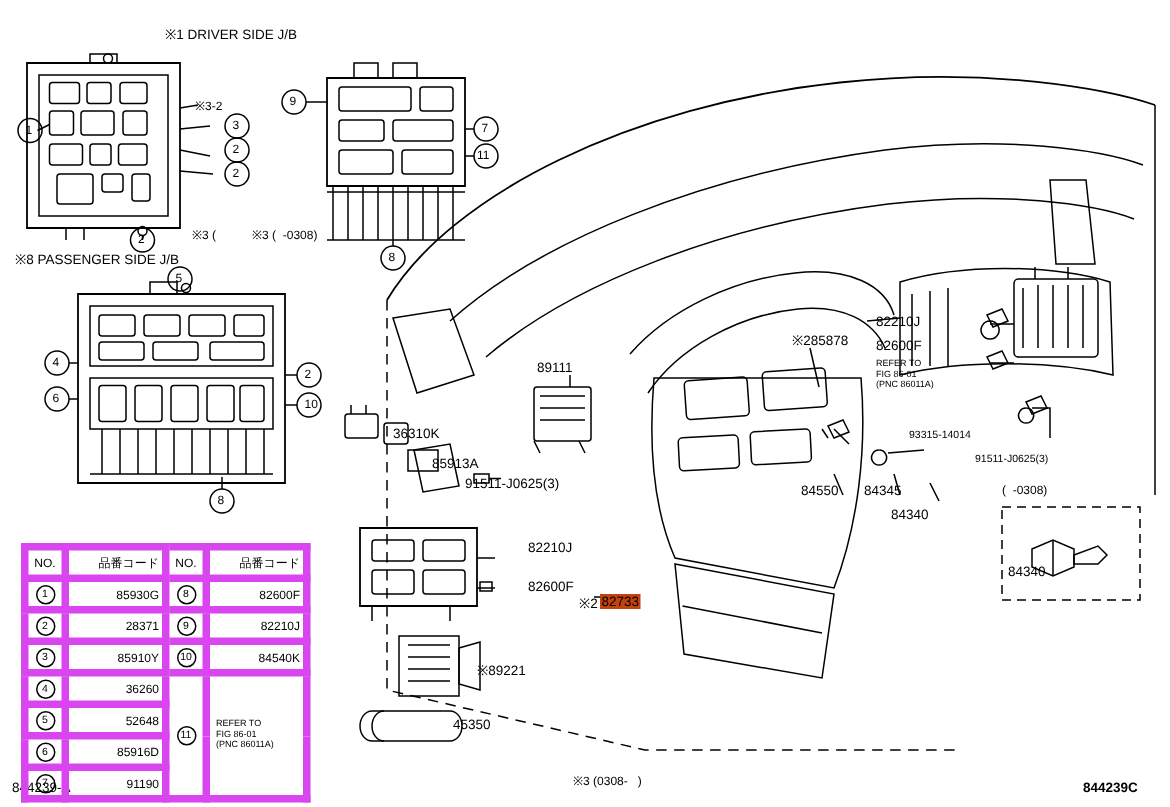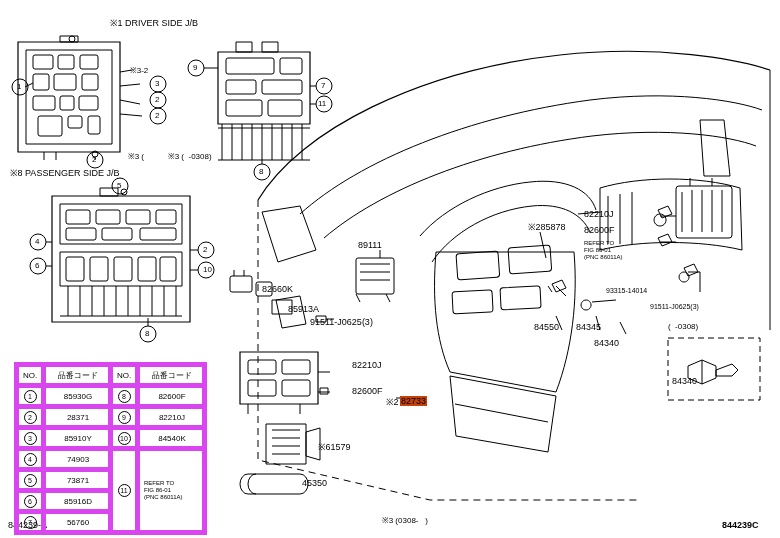--- a/index.html
+++ b/index.html
@@ -43,21 +43,21 @@
     font-size: 8px;
   }
   .tbl td {
     border: 5px solid #d946ef;
     padding: 0 2px;
     height: 16px;
     text-align: center;
     font-family: "Liberation Sans", sans-serif;
     color: #000;
   }
-  .tbl td.code { text-align: center; padding-left: 4px; width: 56px; }
+  .tbl td.code { text-align: right; padding-left: 4px; width: 56px; }
   .tbl td.num { width: 18px; }
   .circnum {
     display: inline-block;
     width: 11px;
     height: 11px;
     line-height: 11px;
     border: 1px solid #000;
     border-radius: 50%;
     font-size: 7px;
     text-align: center;
@@ -274,30 +274,30 @@
   <div class="lbl sm" style="left:259px; top:167px;">8</div>
 
   <div class="lbl sm" style="left:117px; top:181px;">5</div>
   <div class="lbl sm" style="left:35px; top:237px;">4</div>
   <div class="lbl sm" style="left:35px; top:261px;">6</div>
   <div class="lbl sm" style="left:203px; top:245px;">2</div>
   <div class="lbl sm" style="left:203px; top:265px;">10</div>
   <div class="lbl sm" style="left:145px; top:329px;">8</div>
 
   <div class="lbl" style="left:358px; top:240px;">89111</div>
-  <div class="lbl" style="left:262px; top:284px;">82660K</div>
+  <div class="lbl" style="left:262px; top:284px;">36310K</div>
   <div class="lbl" style="left:288px; top:304px;">85913A</div>
   <div class="lbl" style="left:310px; top:317px;">91511-J0625(3)</div>
   <div class="lbl" style="left:352px; top:360px;">82210J</div>
   <div class="lbl" style="left:352px; top:386px;">82600F</div>
 
   <div class="lbl" style="left:386px; top:397px;">※2</div>
   <div class="lbl" style="left:400px; top:396px;"><span class="hl">82733</span></div>
 
-  <div class="lbl" style="left:318px; top:442px;">※61579</div>
+  <div class="lbl" style="left:318px; top:442px;">※89221</div>
   <div class="lbl" style="left:302px; top:478px;">45350</div>
 
   <div class="lbl" style="left:528px; top:222px;">※285878</div>
   <div class="lbl" style="left:584px; top:209px;">82210J</div>
   <div class="lbl" style="left:584px; top:225px;">82600F</div>
   <div class="lbl ref2" style="left:584px; top:240px; white-space:pre;">REFER TO
 FIG 86-01
 (PNC 86011A)</div>
   <div class="lbl xs" style="left:606px; top:286px;">93315-14014</div>
   <div class="lbl xs" style="left:650px; top:302px;">91511-J0625(3)</div>
@@ -332,34 +332,34 @@
         <td class="code">82210J</td>
       </tr>
       <tr>
         <td class="num"><span class="circnum">3</span></td>
         <td class="code">85910Y</td>
         <td class="num"><span class="circnum">10</span></td>
         <td class="code">84540K</td>
       </tr>
       <tr>
         <td class="num"><span class="circnum">4</span></td>
-        <td class="code">74903</td>
+        <td class="code">36260</td>
         <td class="num" rowspan="4"><span class="circnum">11</span></td>
         <td class="code ref2" rowspan="4" style="white-space:pre; text-align:left;">REFER TO
 FIG 86-01
 (PNC 86011A)</td>
       </tr>
       <tr>
         <td class="num"><span class="circnum">5</span></td>
-        <td class="code">73871</td>
+        <td class="code">52648</td>
       </tr>
       <tr>
         <td class="num"><span class="circnum">6</span></td>
         <td class="code">85916D</td>
       </tr>
       <tr>
         <td class="num"><span class="circnum">7</span></td>
-        <td class="code">56760</td>
+        <td class="code">91190</td>
       </tr>
     </tbody>
   </table>
 
 </div>
 
 </body></html>

